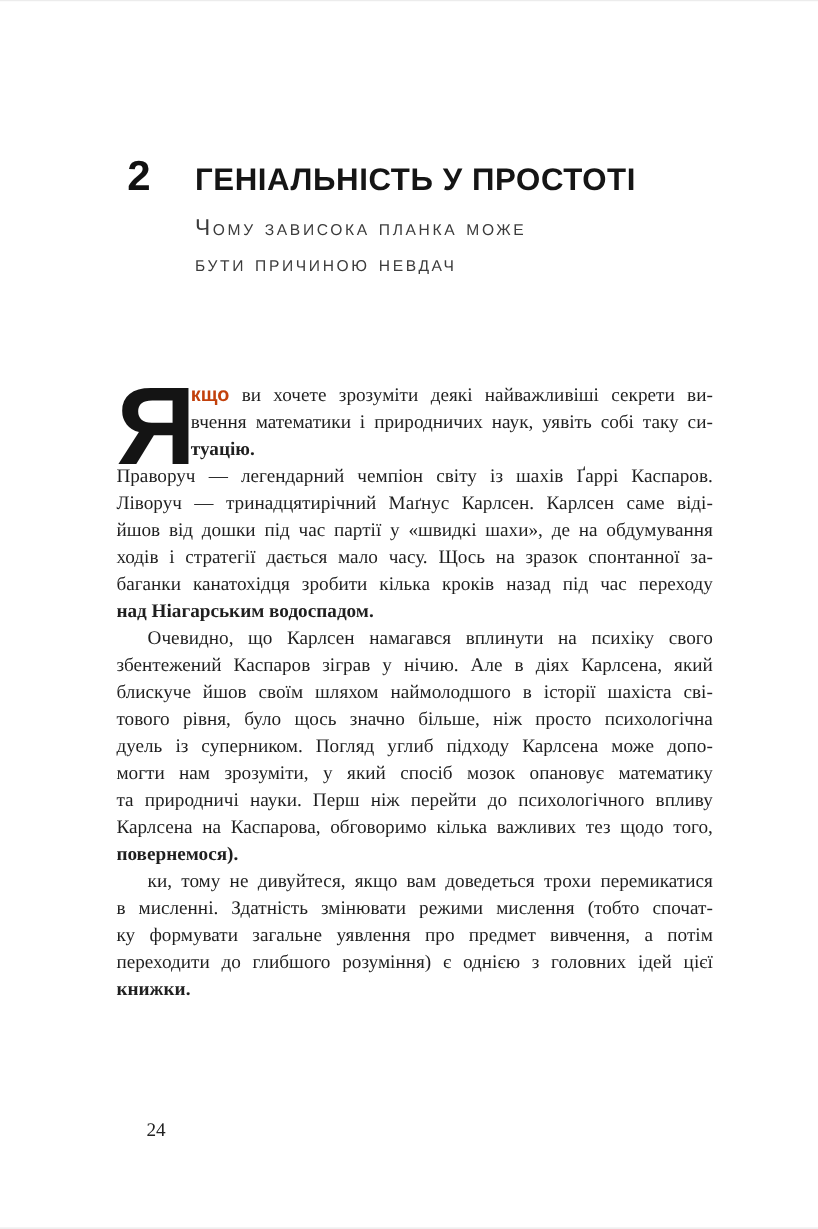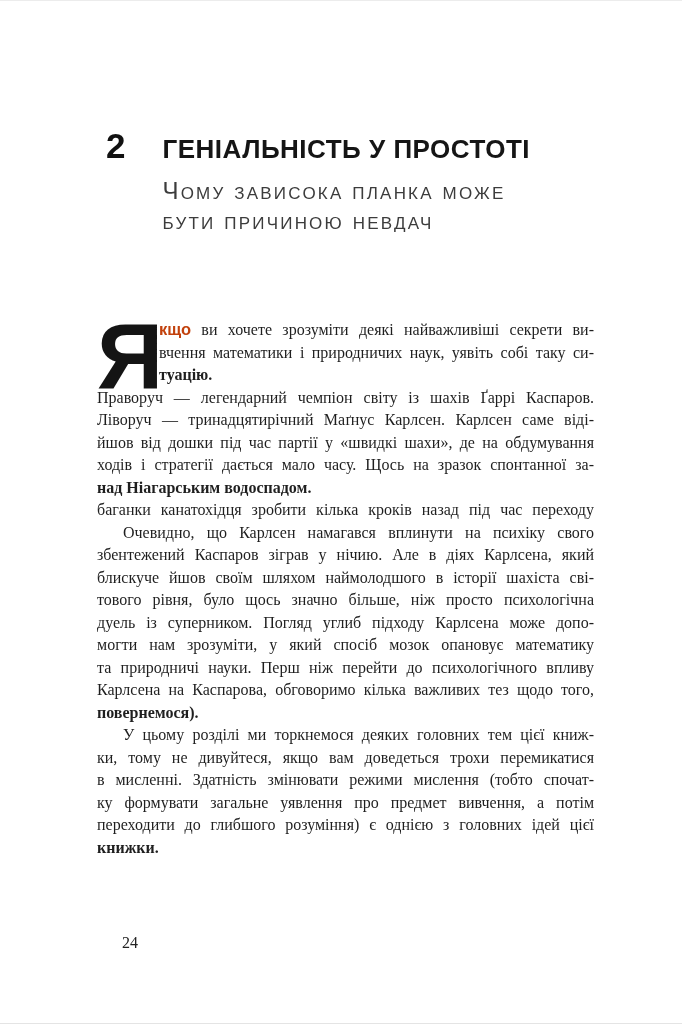--- a/index.html
+++ b/index.html
@@ -27,21 +27,21 @@
   .chapter-title{
     margin:0;
     font-family:"Liberation Sans", sans-serif;
     font-weight:700;font-size:26px;line-height:1.1;
     letter-spacing:0.5px;color:#151515;
   }
   .chapter-subtitle{
     margin-top:12px;
     font-family:"Liberation Sans", sans-serif;
     font-variant:small-caps;
-    font-size:24px;line-height:30px;
+    font-size:19px;line-height:30px;
     letter-spacing:2.2px;color:#3c3c3c;
   }
   
   .body-text{
     position:absolute;left:97px;top:317px;width:497px;
     font-size:16px;line-height:22.5px;
   }
   .para{overflow:visible;}
   .line{
     white-space:nowrap;
@@ -91,38 +91,37 @@
       <div class="line"><b class="lead">кщо</b><span> ви хочете зрозуміти деякі найважливіші секрети ви-</span></div>
       <div class="line">вчення математики і природничих наук, уявіть собі таку си-</div>
       <div class="line last">туацію.</div>
     </div>
 
     <div class="para">
         <div class="line">Праворуч — легендарний чемпіон світу із шахів Ґаррі Каспаров.</div>
         <div class="line">Ліворуч — тринадцятирічний Маґнус Карлсен. Карлсен саме віді-</div>
         <div class="line">йшов від дошки під час партії у «швидкі шахи», де на обдумування</div>
         <div class="line">ходів і стратегії дається мало часу. Щось на зразок спонтанної за-</div>
+        <div class="line">баганки канатохідця зробити кілька кроків назад під час переходу</div>
         <div class="line last">над Ніагарським водоспадом.</div>
-        <div class="line">баганки канатохідця зробити кілька кроків назад під час переходу</div>
       </div>
 
     <div class="para indent">
         <div class="line">Очевидно, що Карлсен намагався вплинути на психіку свого</div>
         <div class="line">збентежений Каспаров зіграв у нічию. Але в діях Карлсена, який</div>
         <div class="line">блискуче йшов своїм шляхом наймолодшого в історії шахіста сві-</div>
         <div class="line">тового рівня, було щось значно більше, ніж просто психологічна</div>
         <div class="line">дуель із суперником. Погляд углиб підходу Карлсена може допо-</div>
         <div class="line">могти нам зрозуміти, у який спосіб мозок опановує математику</div>
         <div class="line">та природничі науки. Перш ніж перейти до психологічного впливу</div>
         <div class="line">Карлсена на Каспарова, обговоримо кілька важливих тез щодо того,</div>
         <div class="line last">повернемося).</div>
       </div>
 
     <div class="para indent">
-        <div class="line">У цьому розділі ми торкнемося деяких головних тем цієї книж-</div>
         <div class="line">ки, тому не дивуйтеся, якщо вам доведеться трохи перемикатися</div>
         <div class="line">в мисленні. Здатність змінювати режими мислення (тобто спочат-</div>
         <div class="line">ку формувати загальне уявлення про предмет вивчення, а потім</div>
         <div class="line">переходити до глибшого розуміння) є однією з головних ідей цієї</div>
         <div class="line last">книжки.</div>
       </div>
 
   </main>
 
   <footer>

